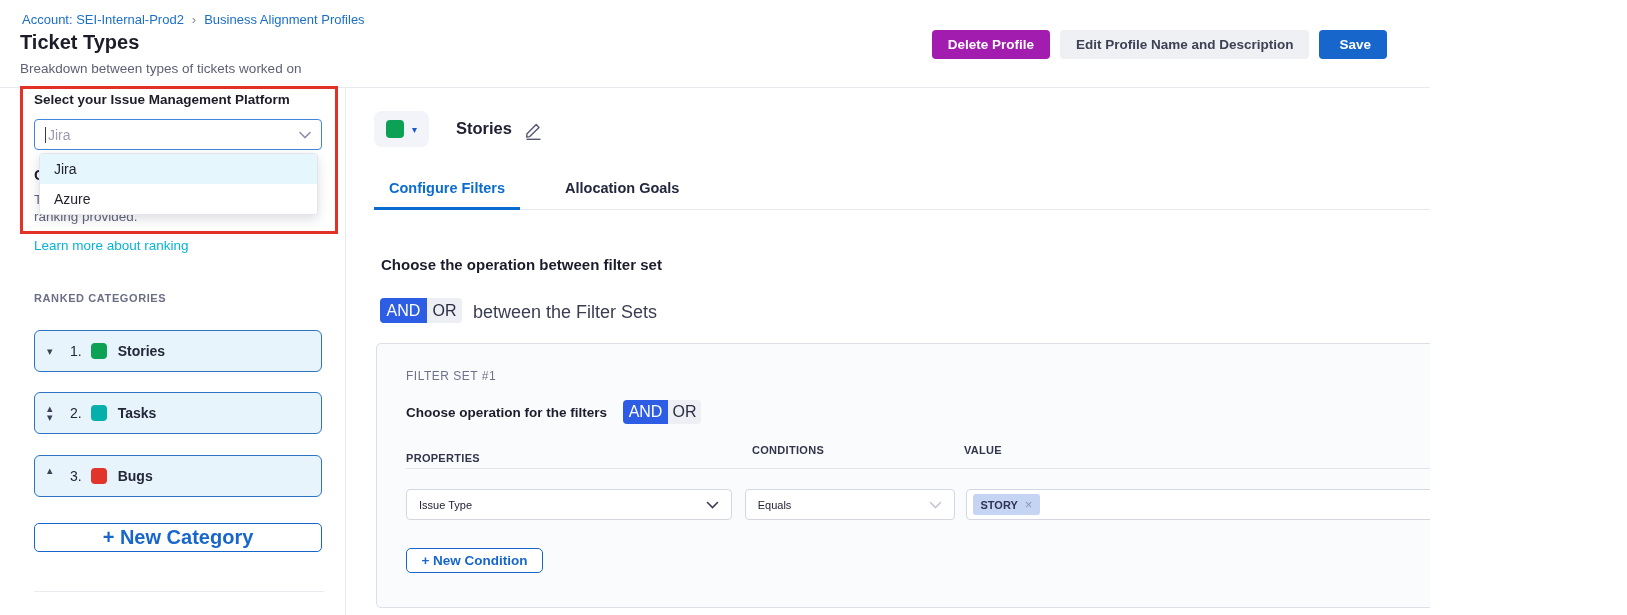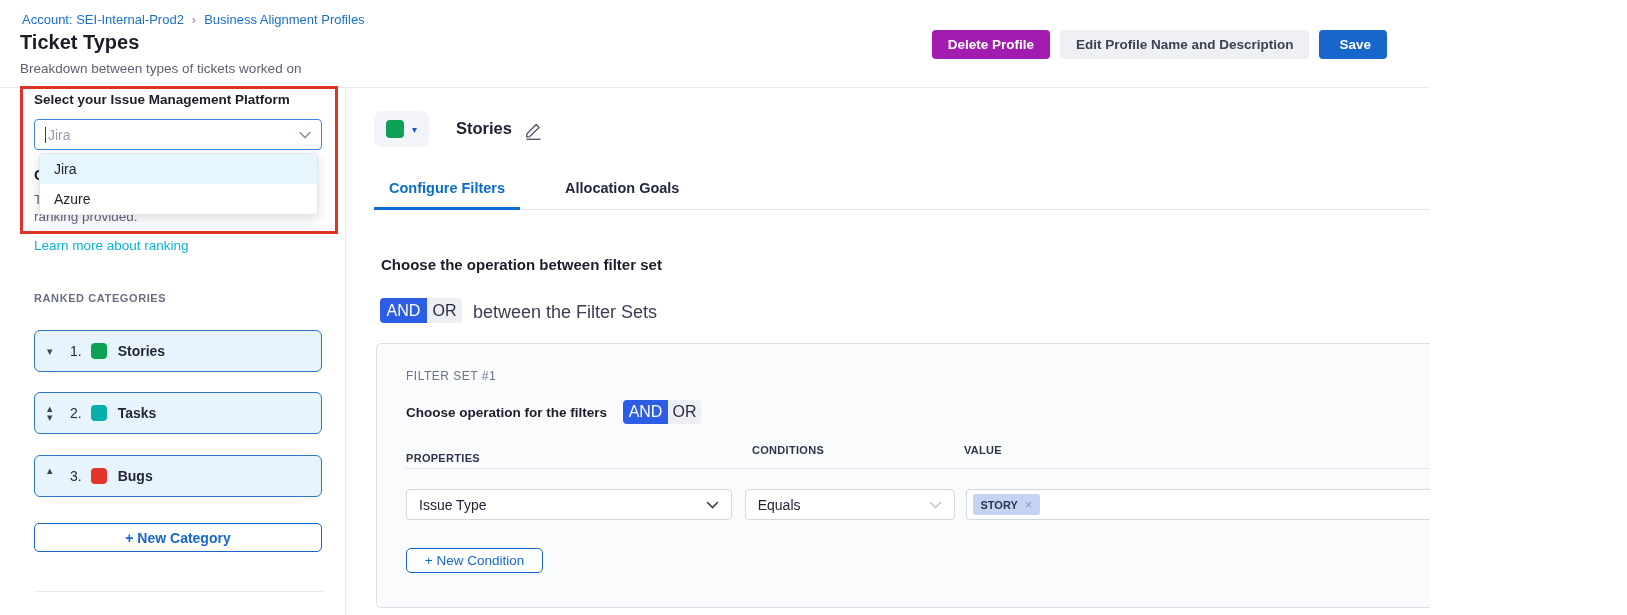--- a/index.html
+++ b/index.html
@@ -36,21 +36,21 @@
   .red-rect { left:20px; top:86px; width:318px; height:148px; border:3px solid #e23126; z-index:6; pointer-events:none; }
   .learn-link { left:34px; top:238px; font-size:13.5px; color:#07b4d6; cursor:pointer; }
   .ranked-label { left:34px; top:292px; font-size:11px; font-weight:700; letter-spacing:.6px; color:#6b6e85; }
   .cat-card { left:34px; width:288px; height:42px; background:#e7f4fc; border:1.5px solid #2e74c2; border-radius:6px; display:flex; align-items:center; padding:0 12px; cursor:pointer; }
   .cat-1 { top:330px; } .cat-2 { top:392px; } .cat-3 { top:455px; }
   .arrows { width:23px; display:flex; flex-direction:column; color:#3f4257; font-size:11px; line-height:9px; cursor:pointer; }
   .cat-3 .arrows { margin-bottom:12px; }
   .rank-num { font-size:14px; color:#24263a; margin-right:9px; }
   .color-sq { width:16px; height:16px; border-radius:4px; margin-right:11px; }
   .cat-name { font-size:14px; font-weight:700; color:#24263a; }
-  .new-cat-btn { left:34px; top:523px; width:288px; height:29px; background:#fff; border:1.5px solid #1766cc; border-radius:5px; color:#1766cc; font-weight:700; font-size:14px; display:flex; align-items:center; justify-content:center; cursor:pointer; }
+  .new-cat-btn { left:34px; top:523px; width:288px; height:29px; background:#fff; border:1.5px solid #1766cc; border-radius:5px; color:#1766cc; font-weight:700; font-size:20px; display:flex; align-items:center; justify-content:center; cursor:pointer; }
   .side-bottom-line { left:34px; top:591px; width:290px; height:1px; background:#eaebf0; }
 
   
   .swatch-btn { left:374px; top:111px; width:55px; height:36px; background:#f3f4f9; border-radius:8px; display:flex; align-items:center; justify-content:center; gap:8px; cursor:pointer; }
   .sq18 { width:18px; height:18px; border-radius:4px; }
   .caret-blue { color:#1d57c9; font-size:10px; }
   .cat-title { left:456px; top:119px; font-size:16.5px; font-weight:700; color:#202132; }
   .edit-icon { left:524px; top:121px; color:#565870; cursor:pointer; }
   .trash-blue { left:1568px; top:126px; color:#2b76d2; cursor:pointer; }
   .tabs { left:374px; top:180px; width:1210px; height:30px; border-bottom:1px solid #e7e8ee; display:flex; }
@@ -73,31 +73,31 @@
   .fs-oplabel { font-size:13.5px; font-weight:700; color:#1c1d2c; }
   .t2 { margin-left:16px; }
   .t2 .seg { height:24px; } .t2 .seg-and { width:45px; } .t2 .seg-or { width:33px; }
   .icon-trash { color:#9b9db2; cursor:pointer; display:flex; }
   .fs-trash { margin-left:auto; }
   .fs-headers { margin-top:20px; position:relative; height:14px; }
   .col-h { position:absolute; top:0; font-size:11px; font-weight:700; letter-spacing:.3px; color:#31344a; }
   .col-h1 { left:0;margin-top:8px; } .col-h2 { left:346px; } .col-h3 { left:558px; }
   .fs-divider { margin-top:10px; height:1px; background:#e3e4ea; width:100%; }
   .fs-row { margin-top:20px; display:flex; align-items:center; }
-  .sel { height:31px; background:#fff; border:1px solid #d5d7e0; border-radius:4px; display:flex; align-items:center; padding:0 12px; font-size:14px; color:#22243a; cursor:pointer; }
+  .sel { height:31px; background:#fff; border:1px solid #d5d7e0; border-radius:4px; display:flex; align-items:center; padding:0 12px; font-size:11px; color:#22243a; cursor:pointer; }
   .sel-prop { width:326px; }
   .sel-cond { width:210px; margin-left:13px; }
   .chev-dark { margin-left:auto; color:#3c3e52; display:flex; }
   .chev-light { margin-left:auto; color:#c5c7d4; display:flex; }
   .valbox { width:544px; margin-left:11px; height:31px; background:#fff; border:1px solid #d5d7e0; border-radius:4px; display:flex; align-items:center; padding:0 6px; cursor:text; }
   .tag { background:#c6d4f4; border-radius:3px; height:21px; display:flex; align-items:center; padding:0 8px; gap:7px; }
   .tag-text { font-size:11px; font-weight:700; color:#2e3350; }
   .tag-x { color:#8d93b5; font-size:13px; cursor:pointer; }
   .row-trash { margin-left:15px; }
-  .new-cond-btn { margin-top:28px; width:137px; height:25px; background:#fff; border:1.5px solid #1766cc; border-radius:5px; color:#1766cc; font-weight:400; font-size:13.5px; display:flex; align-items:center; justify-content:center; cursor:pointer; }
+  .new-cond-btn { margin-top:28px; width:137px; height:25px; background:#fff; border:1.5px solid #1766cc; border-radius:5px; color:#1766cc; font-weight:700; font-size:13.5px; display:flex; align-items:center; justify-content:center; cursor:pointer; }
 </style>
 </head>
 <body>
 
 <div id="page">
 
   <div class="abs breadcrumb">
     <span class="crumb">Account: SEI-Internal-Prod2</span>
     <span class="crumb-sep">›</span>
     <span class="crumb">Business Alignment Profiles</span>

